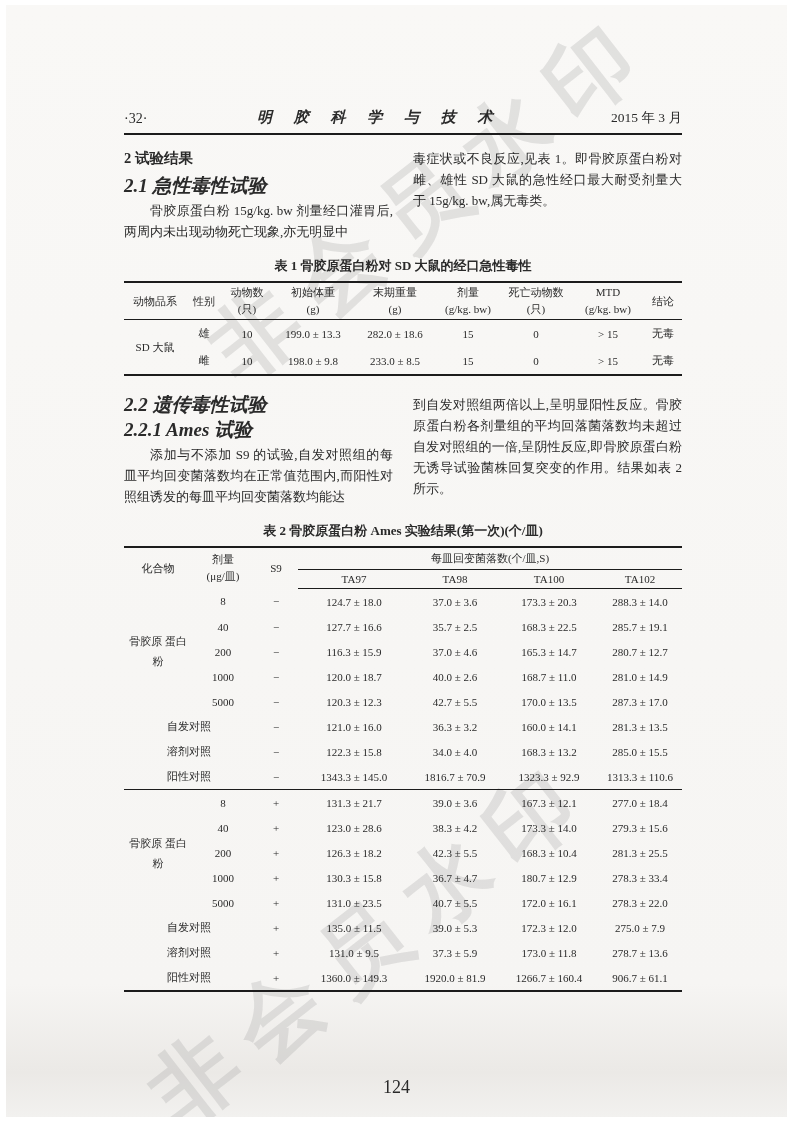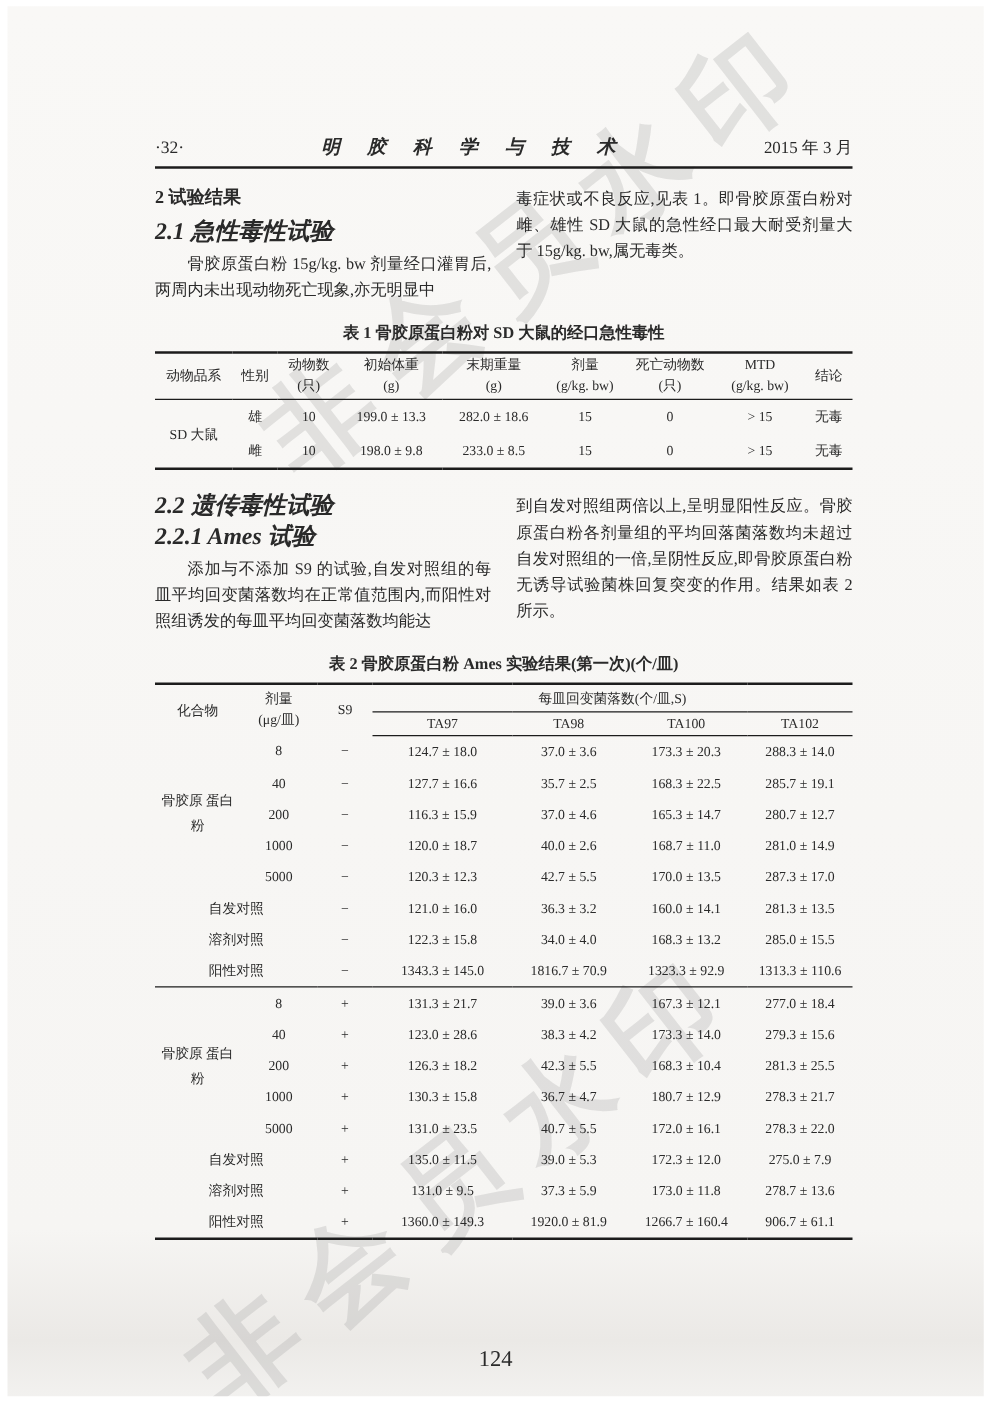--- a/index.html
+++ b/index.html
@@ -271,21 +271,21 @@
           <td>42.3 ± 5.5</td>
           <td>168.3 ± 10.4</td>
           <td>281.3 ± 25.5</td>
         </tr>
         <tr>
           <td>1000</td>
           <td>+</td>
           <td>130.3 ± 15.8</td>
           <td>36.7 ± 4.7</td>
           <td>180.7 ± 12.9</td>
-          <td>278.3 ± 21.7</td>
+          <td>278.3 ± 33.4</td>
         </tr>
         <tr>
           <td>5000</td>
           <td>+</td>
           <td>131.0 ± 23.5</td>
           <td>40.7 ± 5.5</td>
           <td>172.0 ± 16.1</td>
           <td>278.3 ± 22.0</td>
         </tr>
         <tr>

